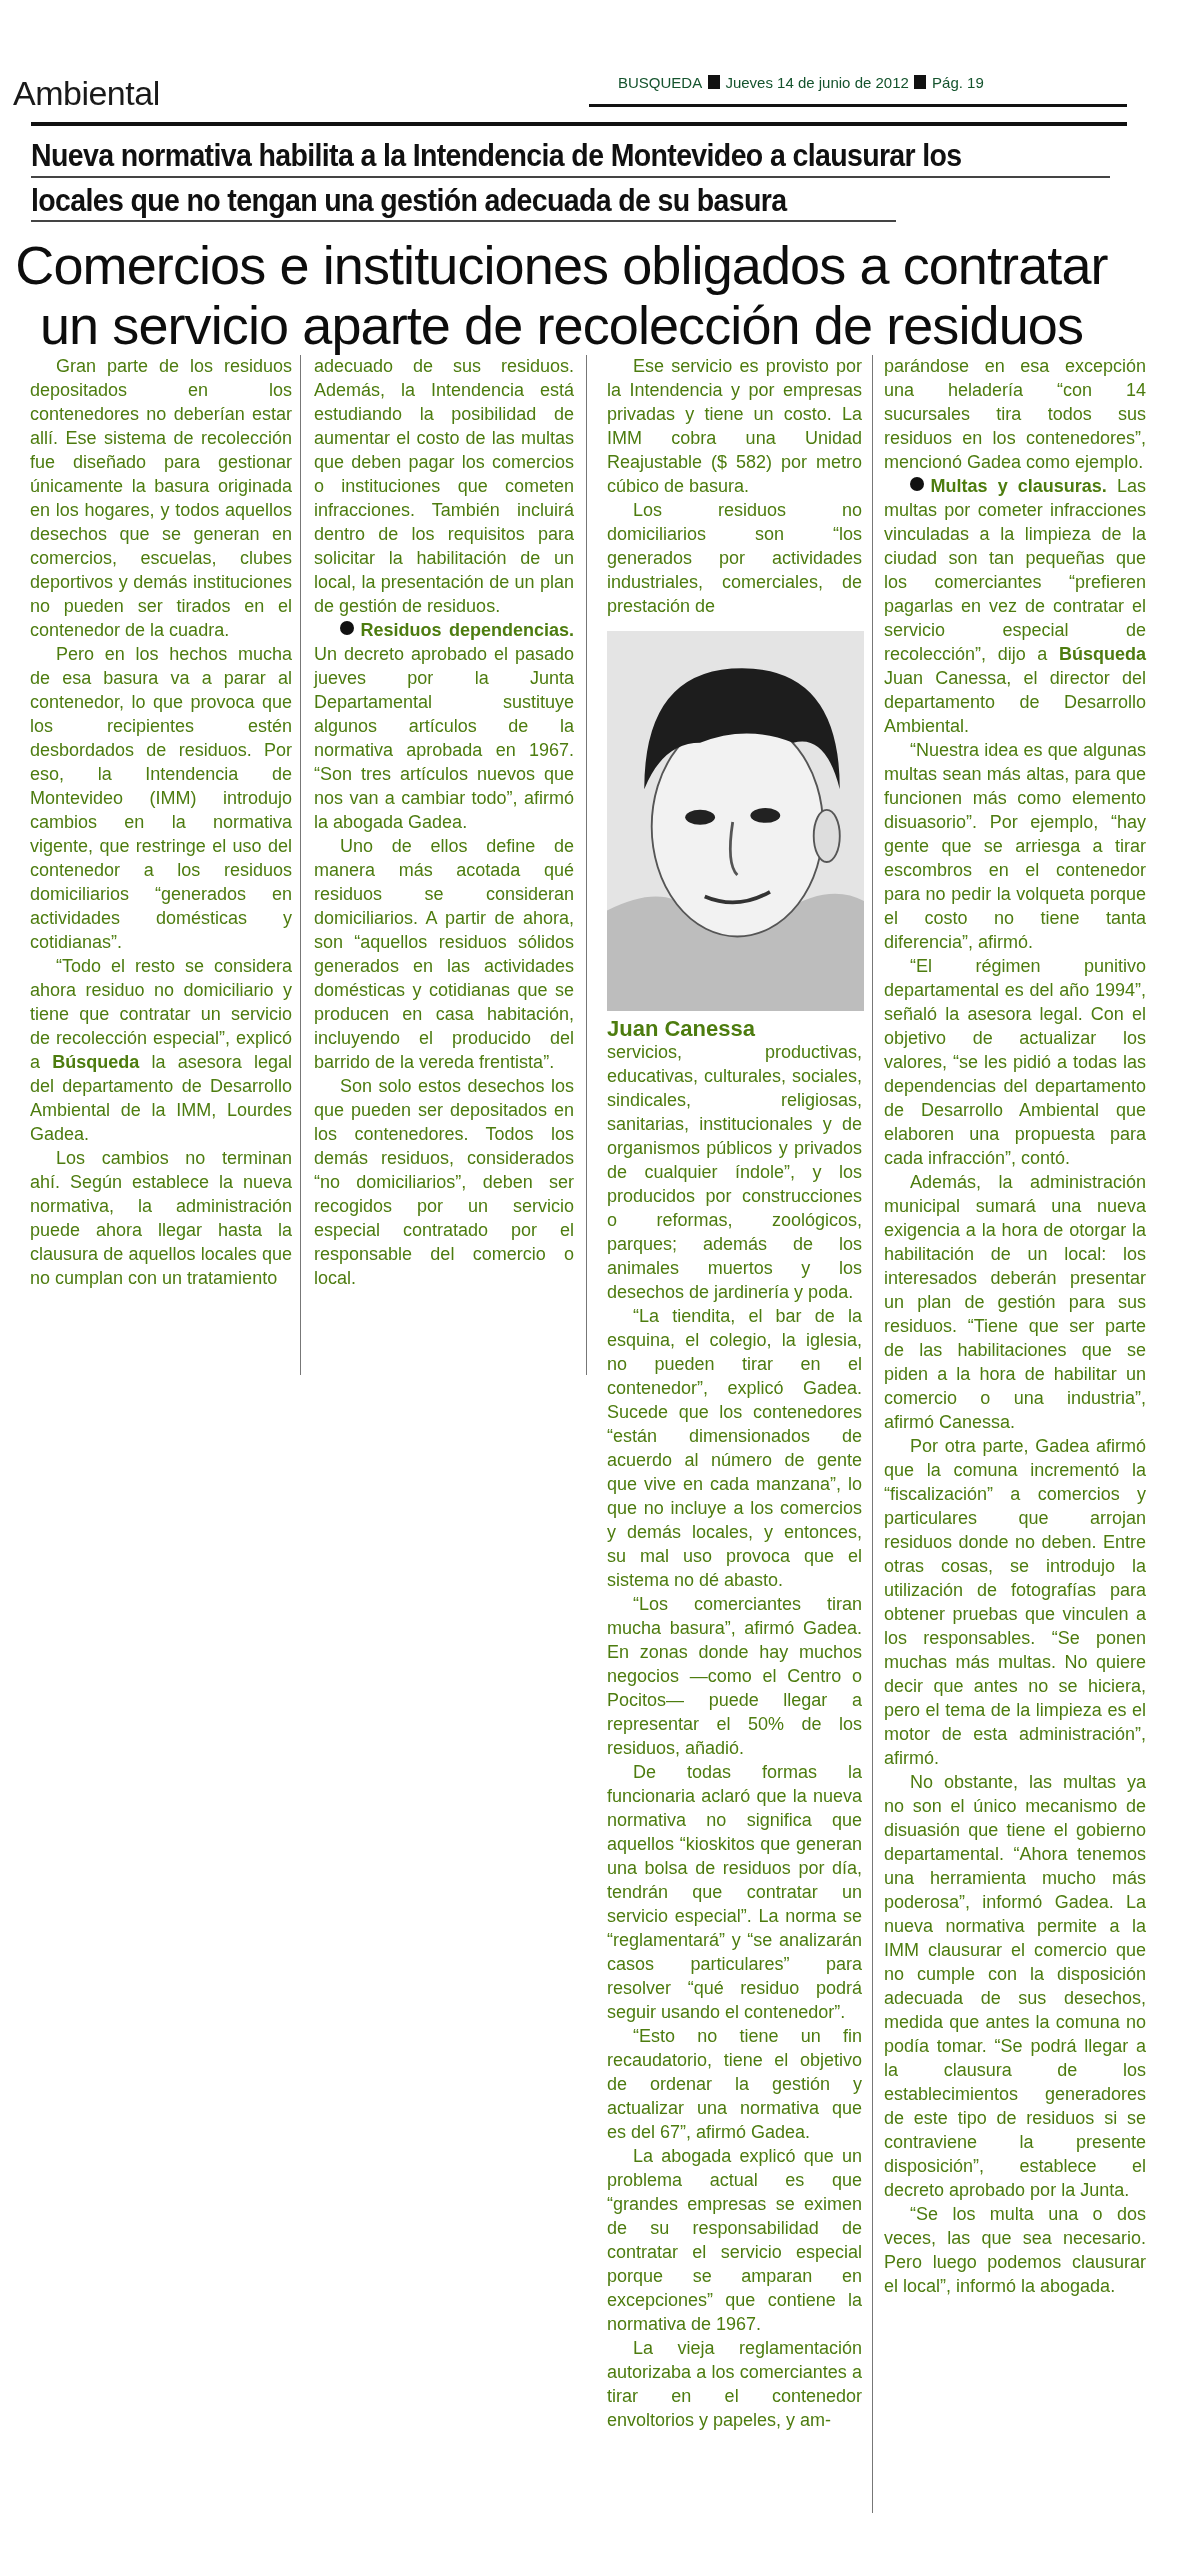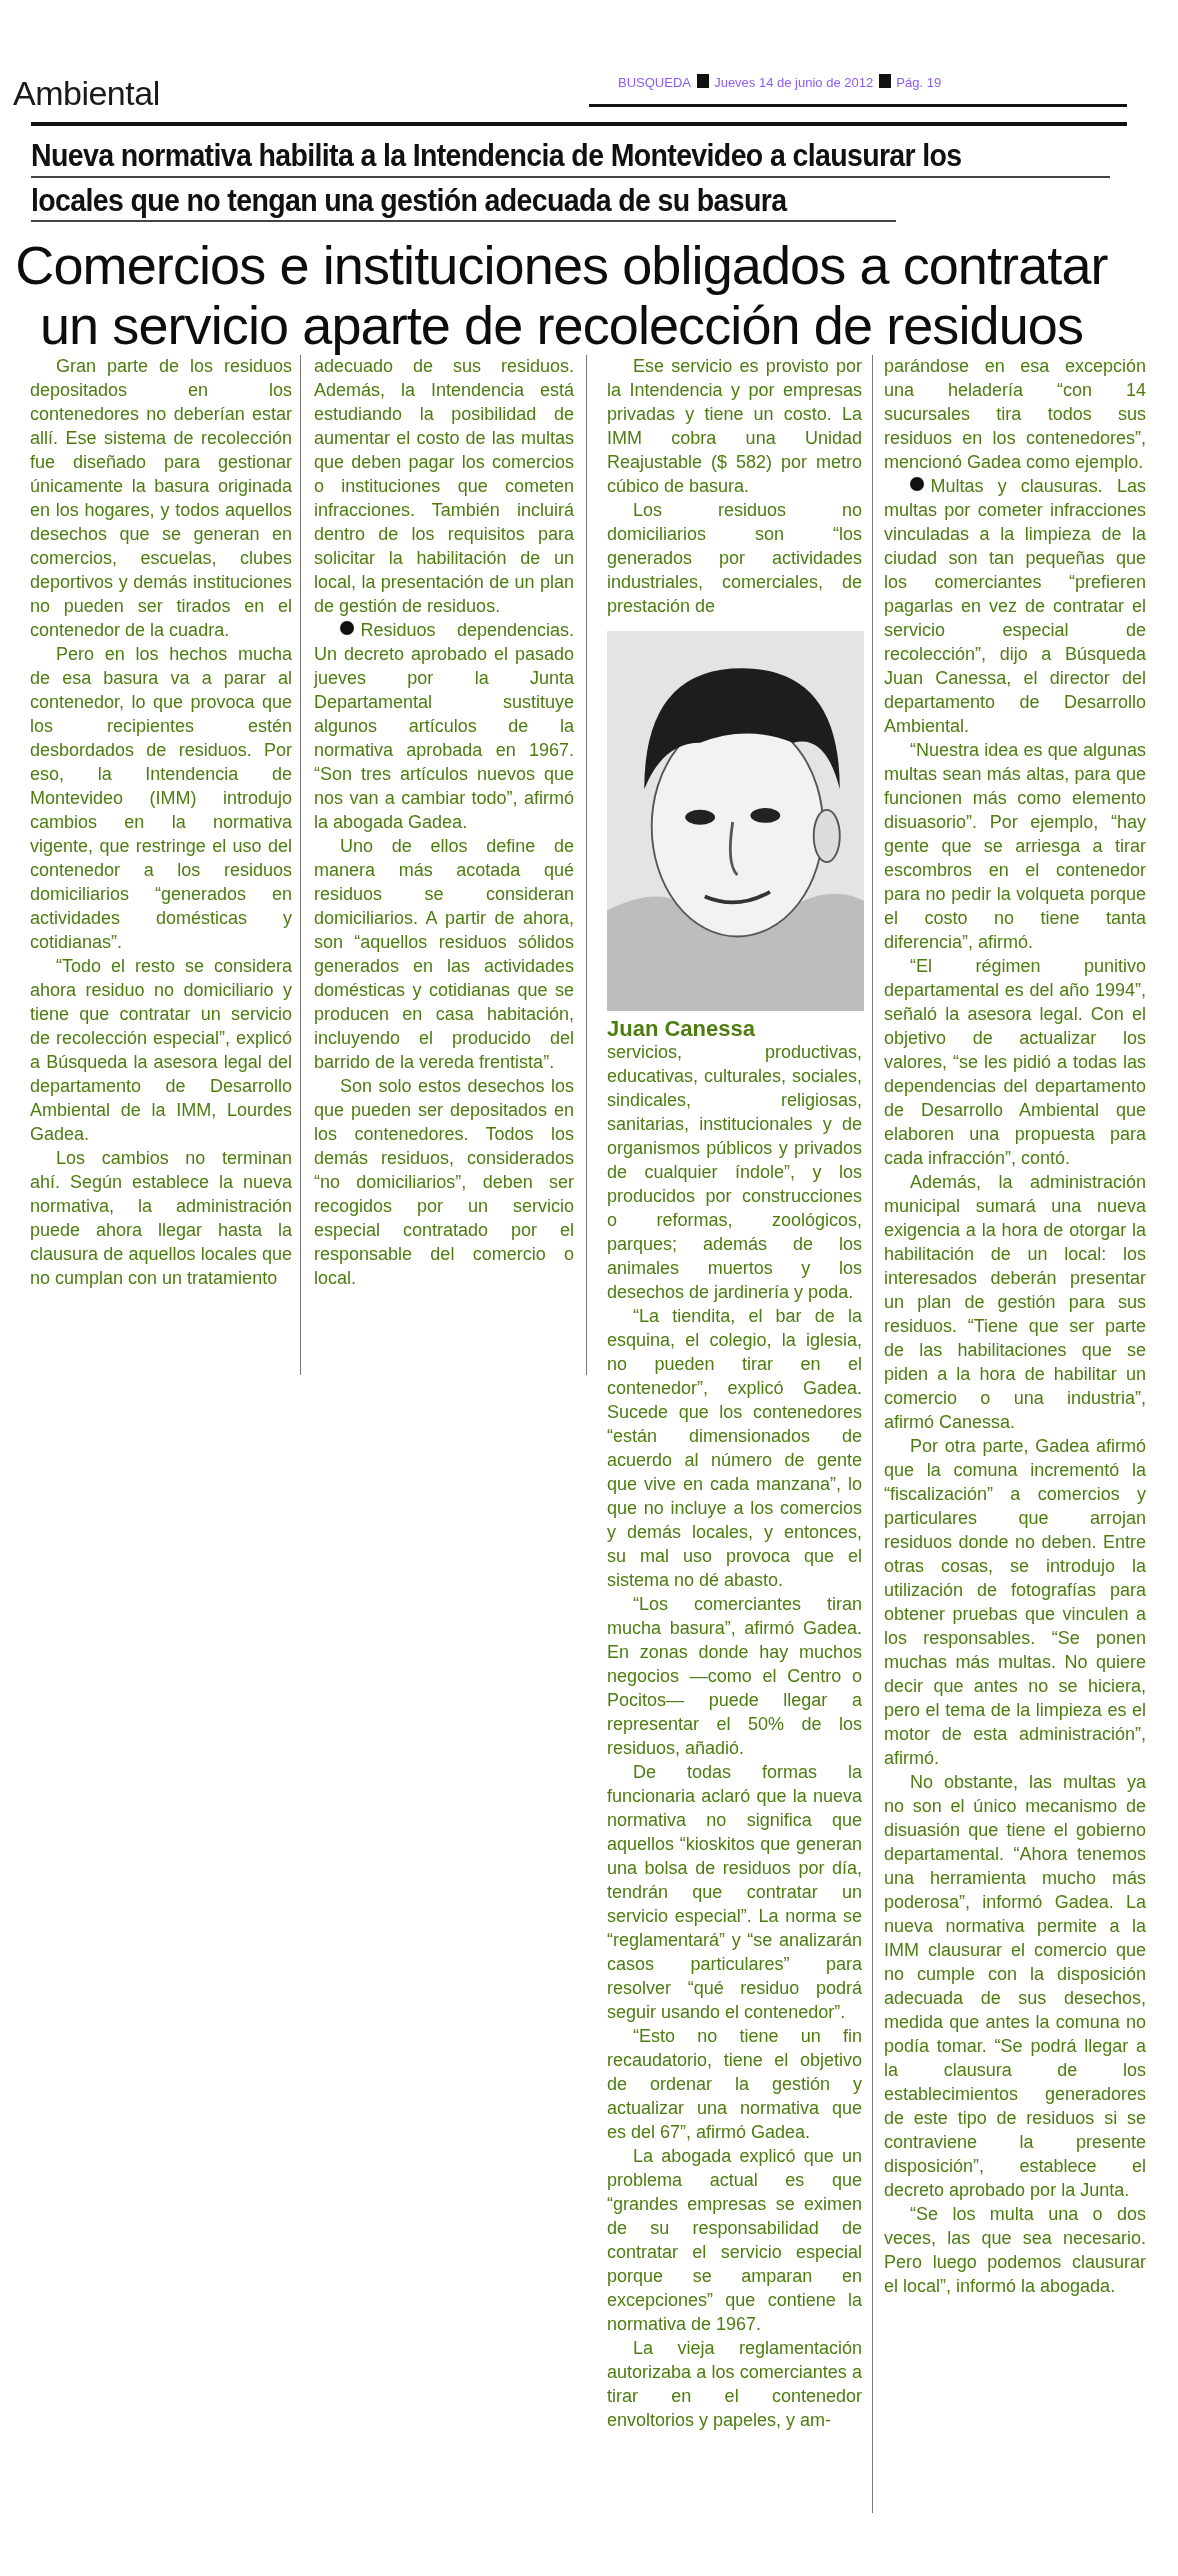--- a/index.html
+++ b/index.html
@@ -1,34 +1,34 @@
 <!DOCTYPE html>
 <html style="font-size:15px"><head>
 <meta charset="utf-8">
 <style>
   html, body { margin: 0; padding: 0; background: #ffffff; }
   body { width: 1179px; height: 2576px; position: relative; overflow: hidden; font-family: "Liberation Sans", sans-serif; color: #111; }
   .section-label { position: absolute; left: 13px; top: 74px; font-size: 34px; font-weight: normal; letter-spacing: -0.5px; color: #1a1a1a; }
-  .dateline { position: absolute; left: 618px; top: 74px; font-size: 13px; color: #8b5cf6; white-space: nowrap; }
+  .dateline { position: absolute; left: 618px; top: 74px; font-size: 15px; color: #14532d; white-space: nowrap; }
   .dateline .sq { display: inline-block; width: 12px; height: 14px; background: #111; margin: 0 5.6px; vertical-align: -0.9px; }
   .rule-top { position: absolute; left: 589px; top: 104px; width: 538px; height: 2.8px; background: #111; }
   .rule-main { position: absolute; left: 31px; top: 122px; width: 1096px; height: 3.7px; background: #111; }
   .subhead { position: absolute; left: 31px; width: 1079px; font-size: 31px; font-weight: bold; letter-spacing: -0.7px; color: #111; white-space: nowrap; transform: scaleX(0.92); transform-origin: left center; }
   .subhead.l1 { top: 138px; }
   .subhead.l2 { top: 183px; }
   .rule-thin { position: absolute; left: 31px; height: 1.9px; background: #444; }
   .rule-thin.r1 { top: 176px; width: 1079px; }
   .rule-thin.r2 { top: 220px; width: 865px; }
   .headline { position: absolute; left: 0; width: 1123px; text-align: center; font-size: 54px; color: #0d0d0d; letter-spacing: -0.9px; white-space: nowrap; }
   .headline.h1 { top: 234px; }
   .headline.h2 { top: 294px; }
   .col { position: absolute; font-size: 18px; line-height: 24px; color: #4d7c0f; text-align: justify; hyphens: manual; }
   .col p { margin: 0; text-indent: 26px; }
   .col p.noind { text-indent: 0; }
-  .col b { font-weight: normal; }
+  .col b { font-weight: bold; }
   .c1 { left: 30px; top: 354px; width: 262px; }
   .c2 { left: 314px; top: 354px; width: 260px; }
   .c3 { left: 607px; top: 354px; width: 255px; }
   .c4 { left: 884px; top: 354px; width: 262px; }
   .bullet { display: inline-block; width: 14px; height: 14px; border-radius: 50%; background: #111; margin-right: 6.5px; vertical-align: 0.9px; }
   .vrule { position: absolute; width: 0.9px; background: #777; }
   .v1 { left: 300px; top: 355px; height: 1020px; }
   .v2 { left: 586px; top: 355px; height: 1020px; }
   .v3 { left: 872px; top: 355px; height: 2158px; }
   .photo { position: relative; width: 257px; height: 380px; margin: 13px 0 7.4px 0; background: #e6e6e6; overflow: hidden; }

